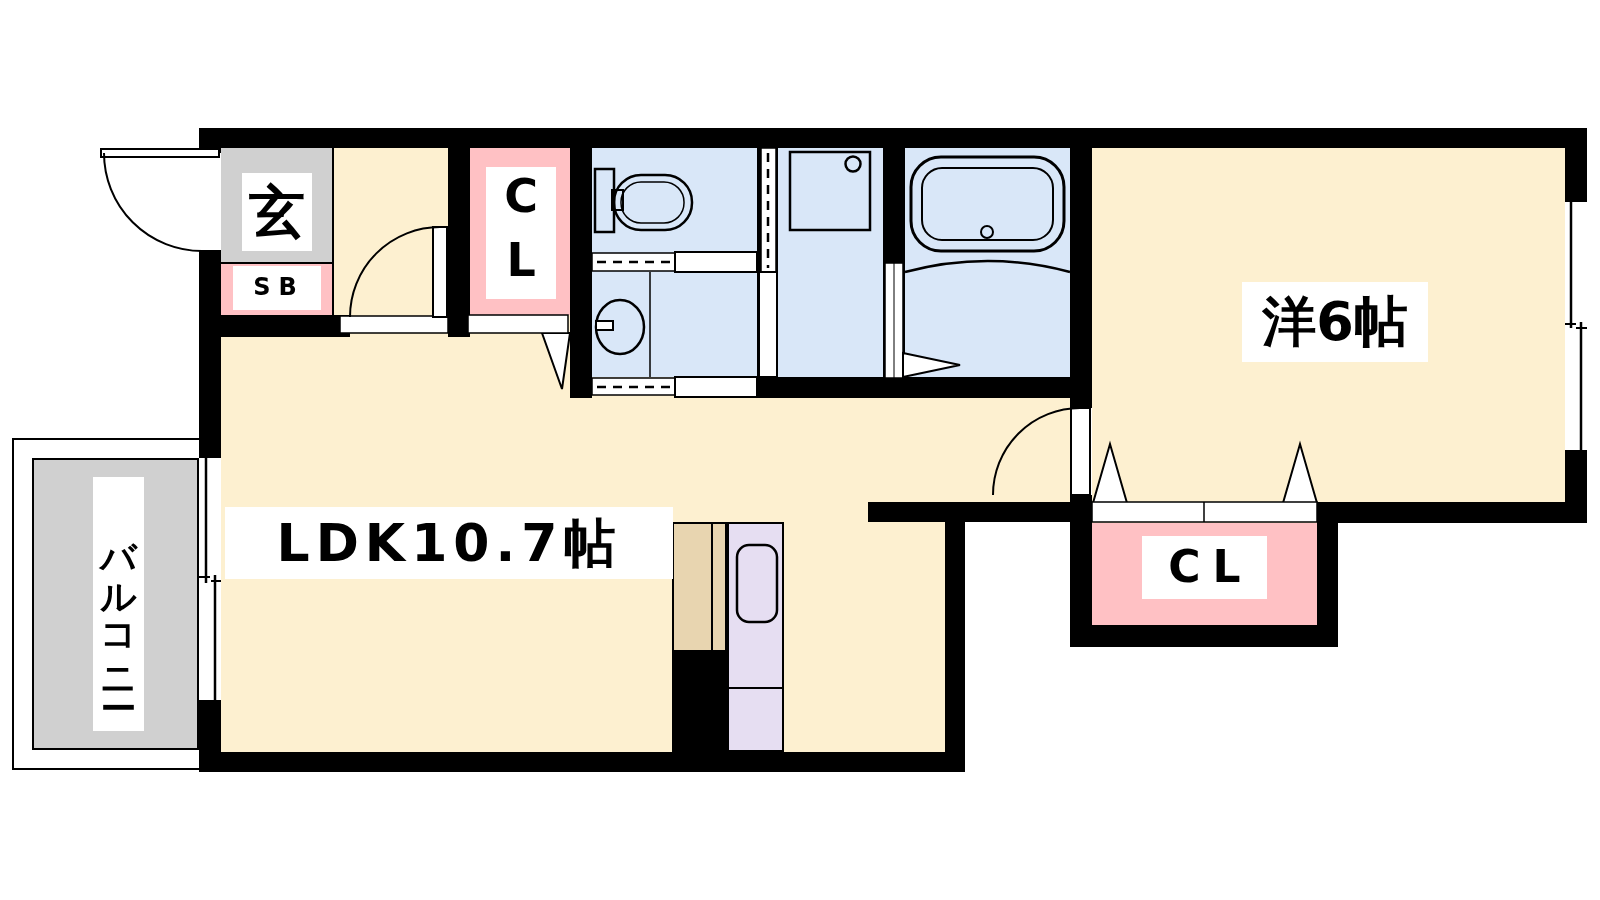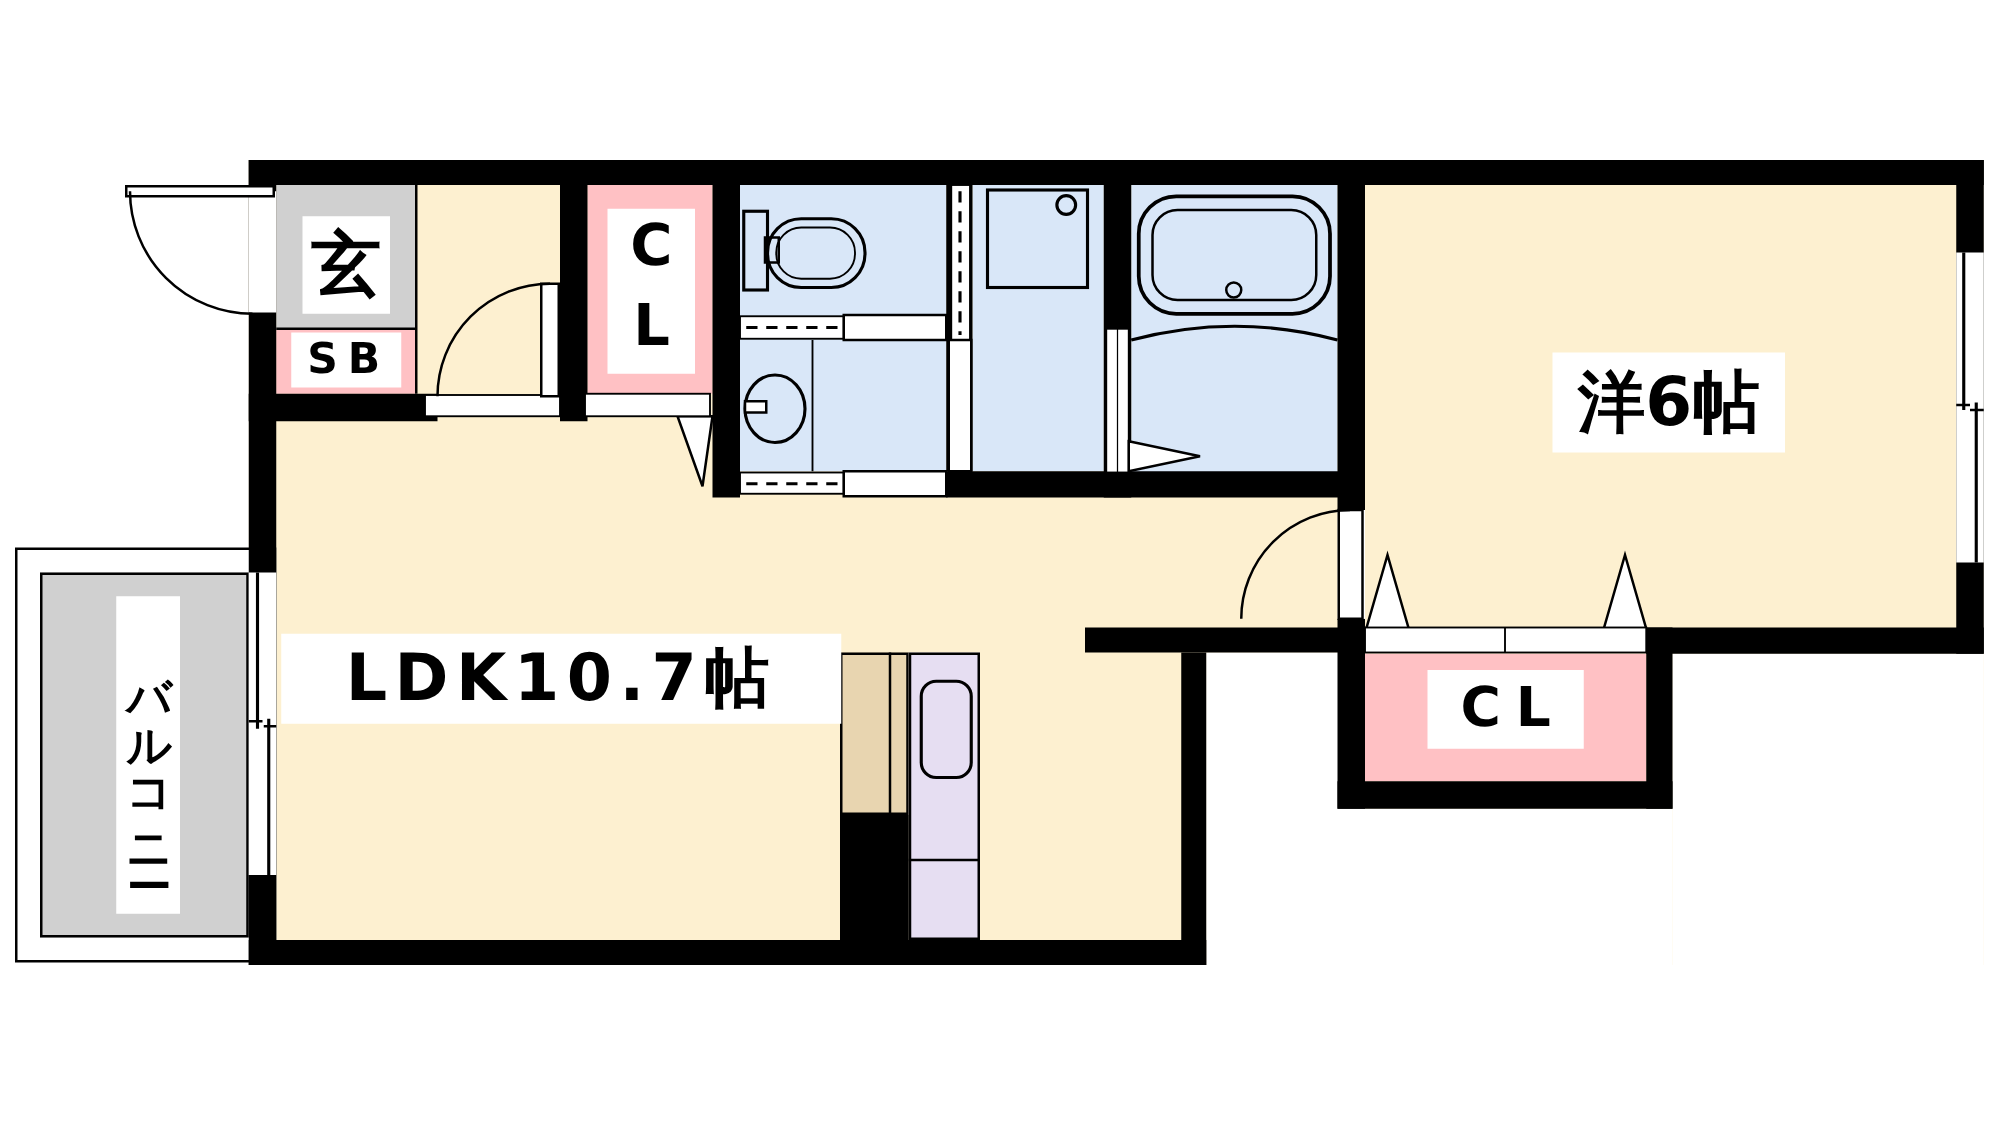--- a/index.html
+++ b/index.html
@@ -162,21 +162,21 @@
     </g>
 
     <g stroke="#000">
       <line x1="333" y1="148" x2="333" y2="315" stroke-width="2"></line>
       <line x1="221" y1="263" x2="333" y2="263" stroke-width="2"></line>
     </g>
   </svg>
 
   <div class="label" style="left:242px;top:173px;width:70px;height:78px;font-size:56px;">玄</div>
 
-  <div class="label" style="left:233px;top:266px;width:88px;height:44px;font-size:34px;letter-spacing:8px;padding-left:4px;box-sizing:border-box;">SB</div>
+  <div class="label" style="left:233px;top:266px;width:88px;height:44px;font-size:24px;letter-spacing:8px;padding-left:4px;box-sizing:border-box;">SB</div>
 
   <div class="label vtext" style="left:486px;top:167px;width:70px;height:132px;font-size:46px;letter-spacing:10px;">CL</div>
 
   <div class="label" style="left:225px;top:507px;width:448px;height:72px;font-size:52px;letter-spacing:6px;">LDK10.7帖</div>
 
   <div class="label" style="left:1242px;top:282px;width:186px;height:80px;font-size:54px;">洋6帖</div>
 
   <div class="label" style="left:1142px;top:536px;width:125px;height:63px;font-size:44px;letter-spacing:12px;padding-left:12px;box-sizing:border-box;">CL</div>
 
   <div class="label vtext" style="left:93px;top:477px;width:51px;height:254px;font-size:36px;letter-spacing:2px;">バルコニー</div>

